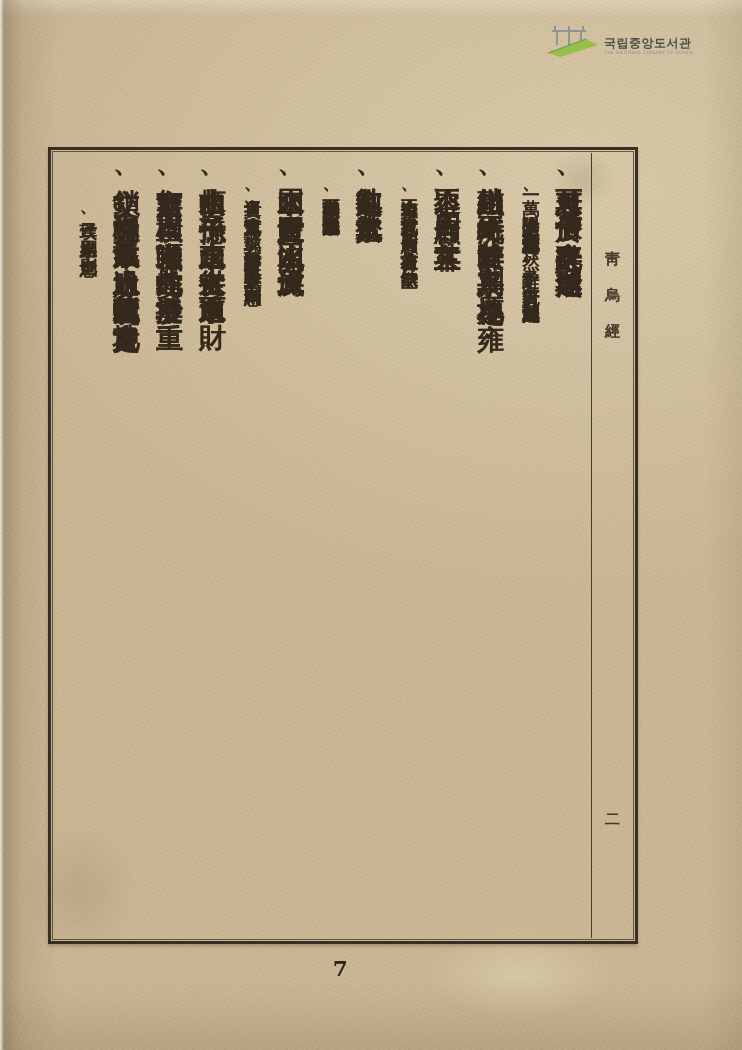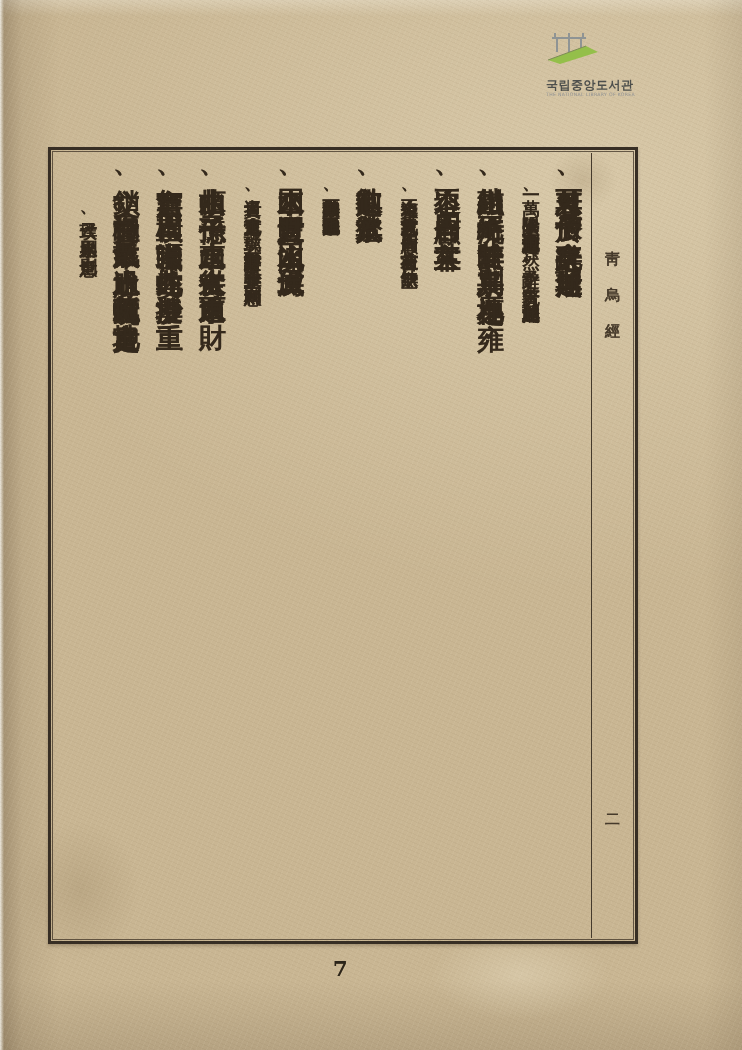--- a/index.html
+++ b/index.html
@@ -25,21 +25,21 @@
   }
   .stain{position:absolute;border-radius:50%;pointer-events:none;}
   .stain.s1{left:548px;top:150px;width:70px;height:60px;
     background:radial-gradient(closest-side, rgba(110,85,50,0.16), rgba(110,85,50,0));}
   .stain.s2{left:20px;top:820px;width:120px;height:140px;
     background:radial-gradient(closest-side, rgba(100,78,46,0.14), rgba(100,78,46,0));}
   .stain.s3{left:430px;top:930px;width:180px;height:90px;
     background:radial-gradient(closest-side, rgba(255,248,226,0.25), rgba(255,248,226,0));}
 
   
-  .logo{position:absolute;left:546px;top:28px;width:190px;height:44px;display:flex;align-items:flex-start;flex-direction:column;}
+  .logo{position:absolute;left:546px;top:18px;width:190px;height:44px;display:flex;align-items:center;}
   .logo-mark{position:relative;width:58px;height:38px;flex:none;}
   .logo-mark svg{position:absolute;left:0;top:0;}
   .logo-text{padding-top:13px;}
   .logo-kr{font-family:"DejaVu Sans","Liberation Sans",sans-serif;font-weight:bold;
     font-size:12px;color:#4d4f4c;letter-spacing:0.5px;line-height:1;}
   .logo-en{font-family:"DejaVu Sans","Liberation Sans",sans-serif;font-size:4.6px;color:#8f9193;
     letter-spacing:0.35px;margin-top:2px;text-transform:uppercase;line-height:1;}
 
   
   .frame{

